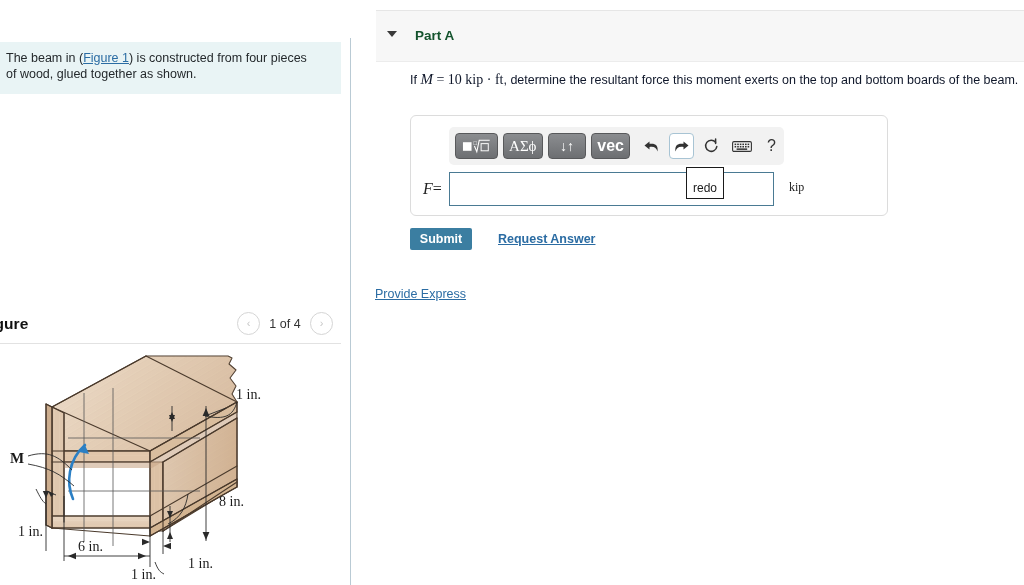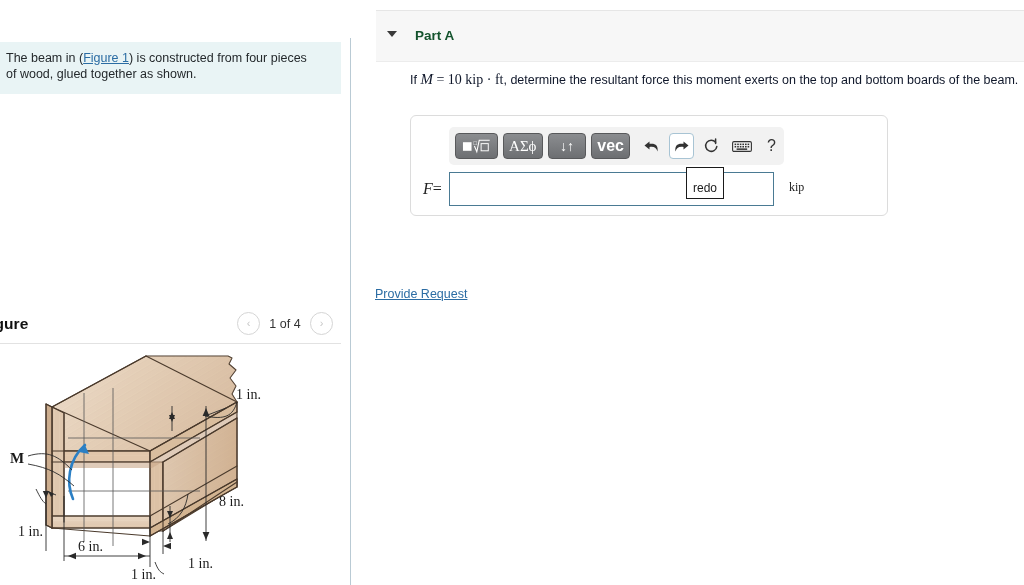--- a/index.html
+++ b/index.html
@@ -610,16 +610,20 @@
 
       <div id="redo-tooltip">redo</div>
 
       <div id="answer-row">
         <div id="answer-label"><i>F</i><span>=</span></div>
         <input id="answer-input" type="text" placeholder="" style="">
         <div id="answer-unit">kip</div>
       </div>
     </div>
 
-
-    <a id="provide-feedback" href="#">Provide Request</a>
+    <div id="submit-row">
+      <button id="submit-button">Submit</button>
+      <a id="request-answer" href="#">Request Answer</a>
+    </div>
+
+    <a id="provide-feedback" href="#">Provide Express</a>
   </div>
 </div>
 
 </body></html>

